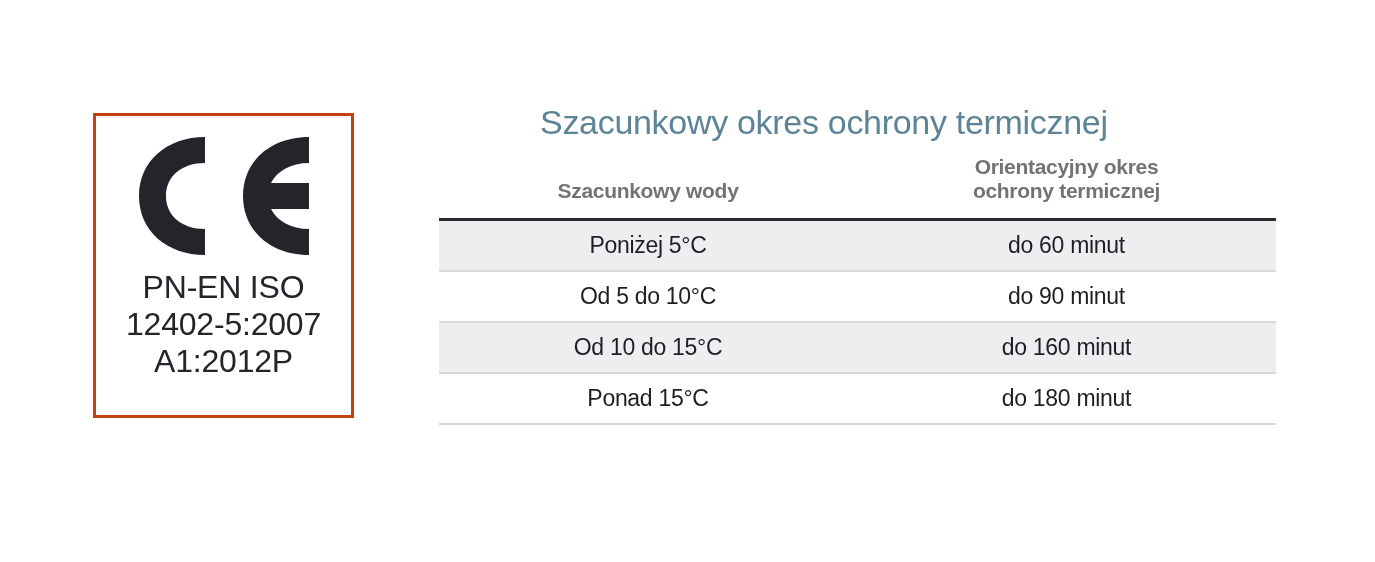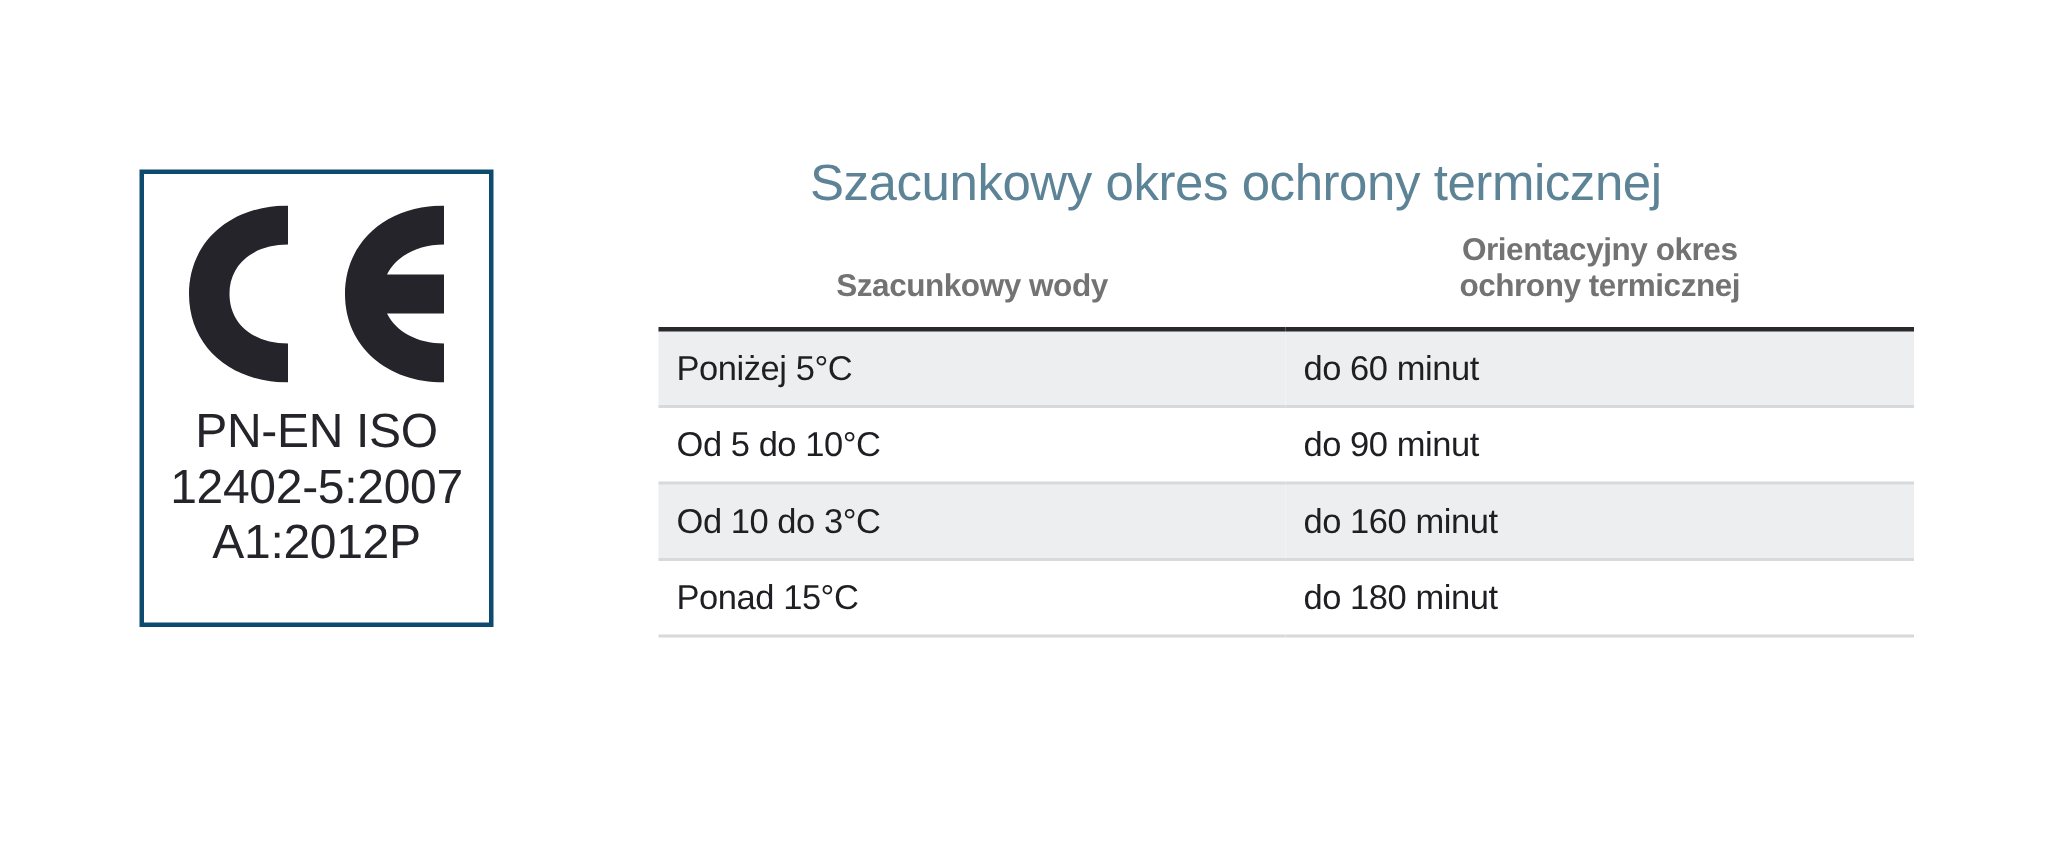--- a/index.html
+++ b/index.html
@@ -14,24 +14,24 @@
     overflow: hidden;
     font-family: "Liberation Sans", sans-serif;
     -webkit-font-smoothing: antialiased;
   }
 
   
   #ce-mark-box {
     position: absolute;
     left: 93px;
     top: 113px;
-    width: 236px;
+    width: 261px;
     height: 305px;
     box-sizing: border-box;
-    border: 3px solid #0c4a6e;
+    border: 3px solid #c2410c;
     background: #ffffff;
     display: flex;
     flex-direction: column;
     align-items: center;
   }
   #ce-logo {
     margin-top: 21px;
     width: 182px;
     height: 118px;
     display: block;
@@ -91,20 +91,21 @@
     border-bottom: 3px solid #2a2a2e;
   }
   #thermal-table thead th .hdr-line {
     display: block;
     white-space: nowrap;
   }
 
   #thermal-table tbody td {
     height: 49px;
     padding: 0 12px;
+    text-align: center;
     vertical-align: middle;
     font-family: "Liberation Sans", sans-serif;
     font-size: 23px;
     font-weight: 400;
     color: #1f1f23;
     letter-spacing: -0.3px;
     white-space: nowrap;
   }
   #thermal-table tbody tr.row-shaded td {
     background: #eceeef;
@@ -161,21 +162,21 @@
     <tbody>
       <tr class="row-shaded">
         <td>Poniżej 5°C</td>
         <td>do 60 minut</td>
       </tr>
       <tr>
         <td>Od 5 do 10°C</td>
         <td>do 90 minut</td>
       </tr>
       <tr class="row-shaded">
-        <td>Od 10 do 3°C</td>
+        <td>Od 10 do 15°C</td>
         <td>do 160 minut</td>
       </tr>
       <tr>
         <td>Ponad 15°C</td>
         <td>do 180 minut</td>
       </tr>
     </tbody>
   </table>
 </div>
 

